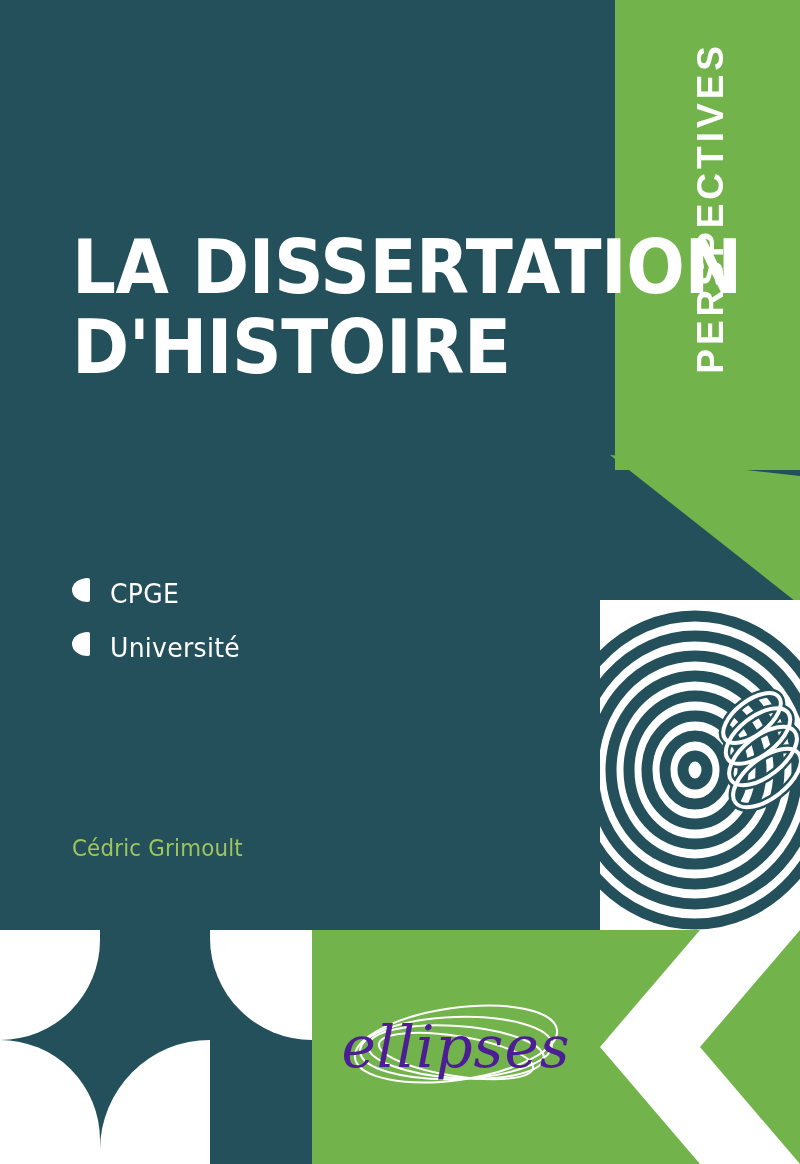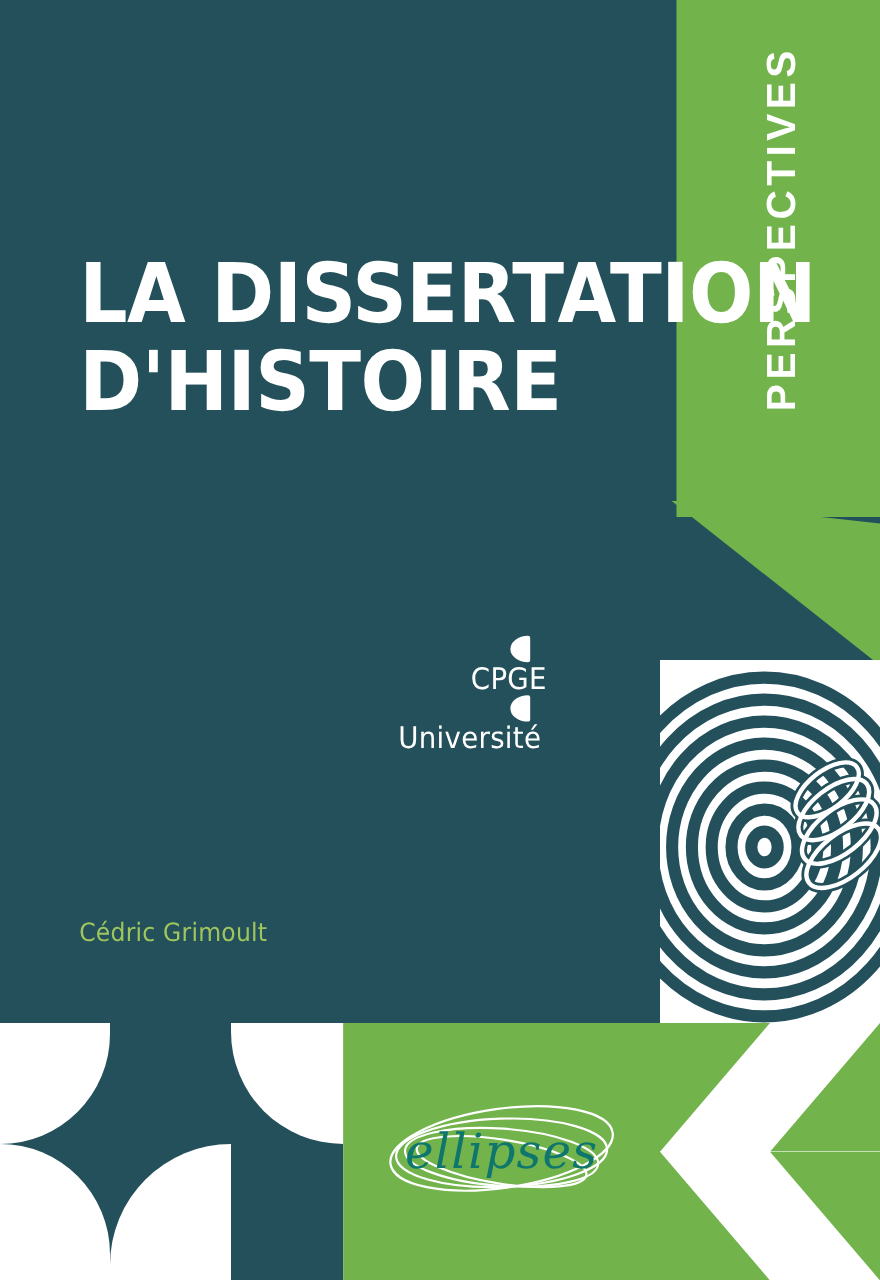--- a/index.html
+++ b/index.html
@@ -198,24 +198,23 @@
 
   
   .bullets {
     position: absolute;
     left: 72px;
     top: 578px;
     width: 430px;
   }
   .bullet-row {
     display: flex;
-    align-items: flex-end;
+    align-items: flex-start;
     margin-bottom: 16px;
     height: 38px;
-    flex-direction: column;
   }
   .bullet-mark {
     width: 18px;
     height: 24px;
     background: #ffffff;
     border-top-left-radius: 16px 12px;
     border-bottom-left-radius: 16px 12px;
     border-top-right-radius: 2px;
     border-bottom-right-radius: 2px;
     margin-right: 20px;
@@ -249,24 +248,24 @@
     left: 312px;
     top: 930px;
     width: 288px;
     height: 234px;
     display: flex;
     align-items: center;
     justify-content: center;
   }
   .logo-text {
     position: absolute;
-    color: #0f766e;
+    color: #4c1d95;
     font-family: "DejaVu Serif", serif;
     font-style: italic;
-    font-size: 44px;
+    font-size: 58px;
     letter-spacing: 1px;
     z-index: 3;
   }
 </style>
 </head>
 <body>
 
 <div id="cover">
 
   <div class="dark-panel"></div>

